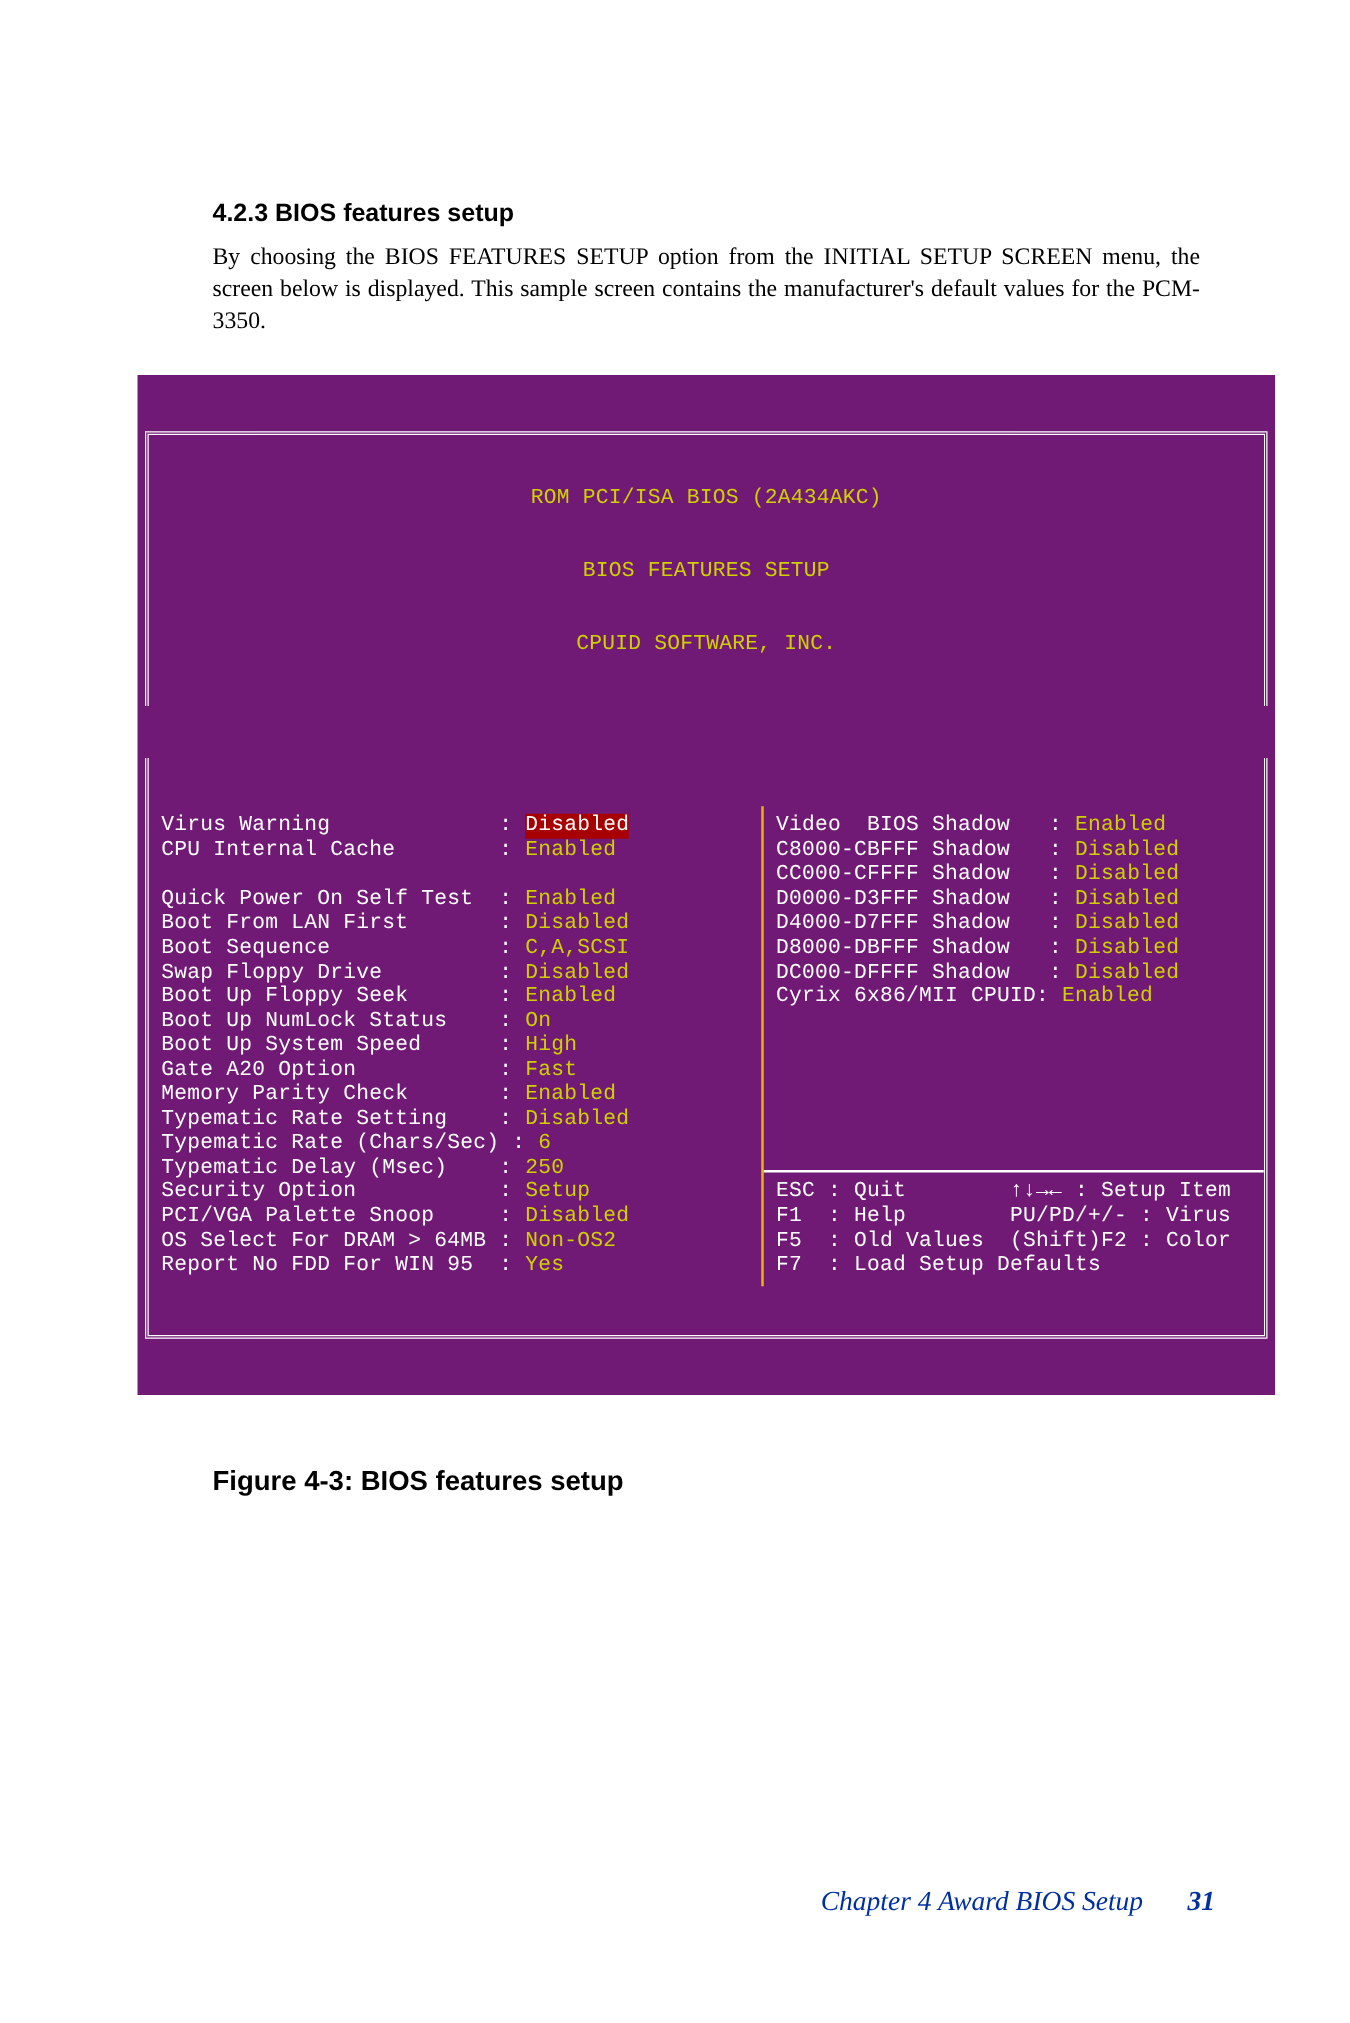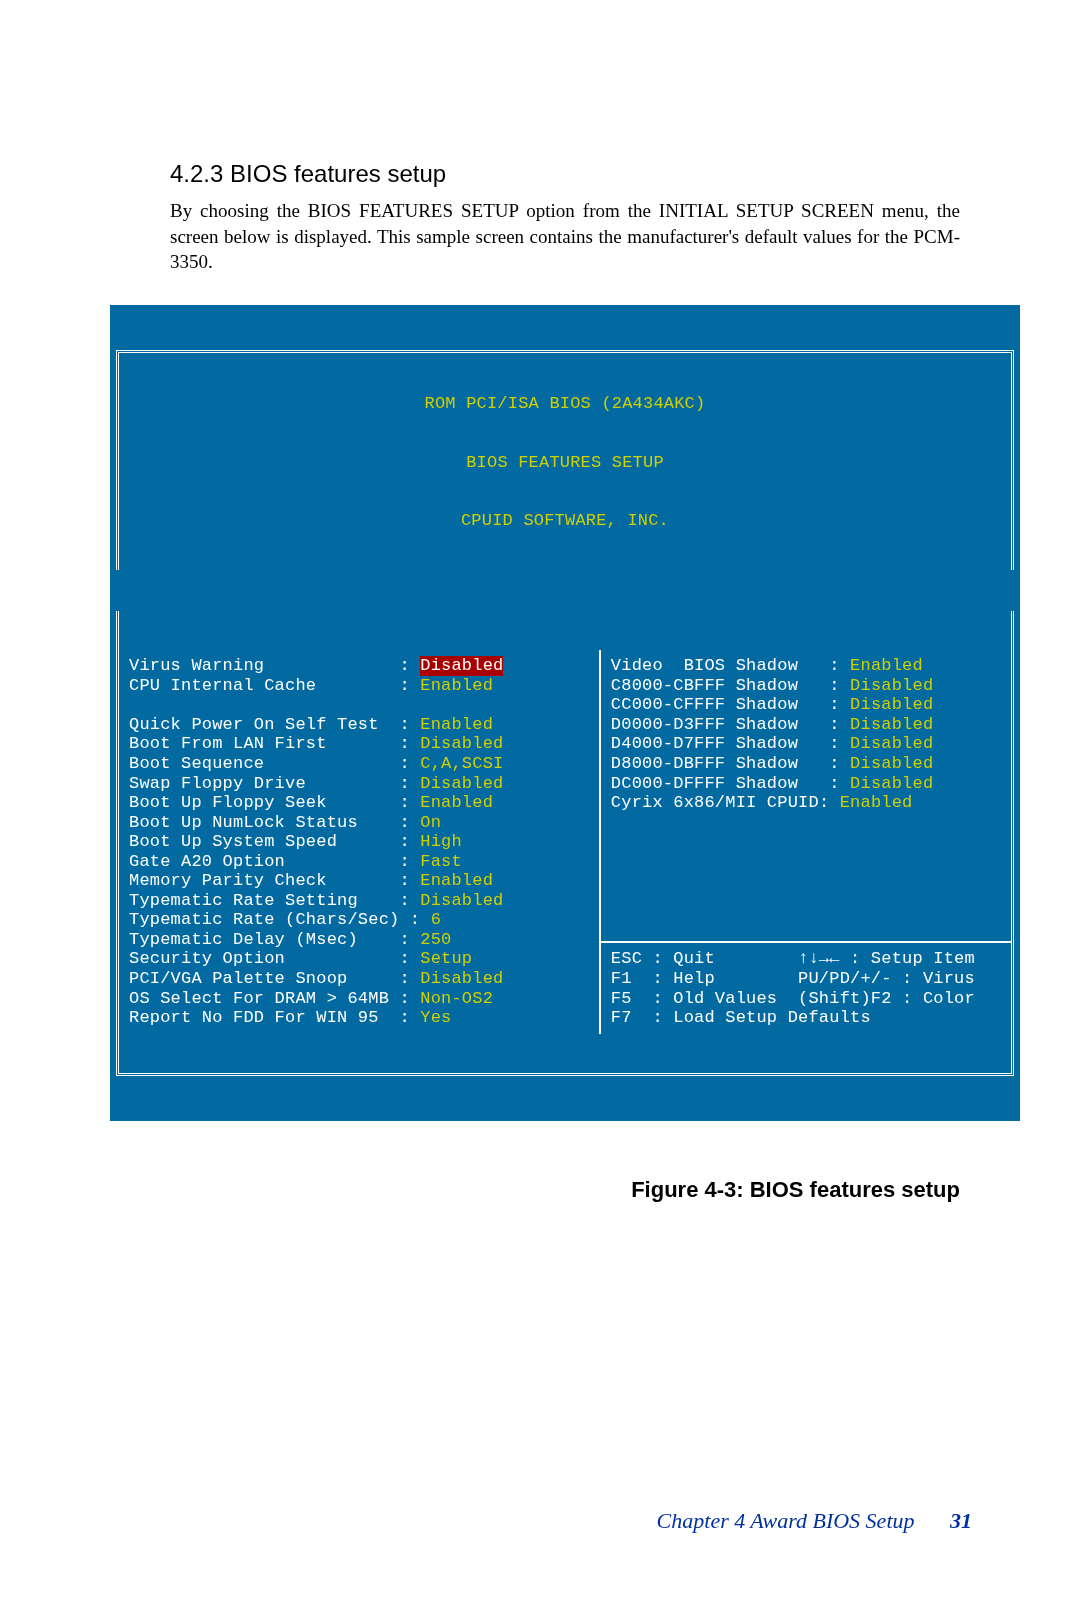--- a/index.html
+++ b/index.html
@@ -10,35 +10,35 @@
     width: 1080px;
     height: 1618px;
     position: relative;
     color: #000;
   }
   .page {
     padding: 160px 120px 0 170px;
   }
   h2.section {
     font-family: Arial, Helvetica, sans-serif;
-    font-weight: normal;
-    font-size: 24px;
+    font-weight: bold;
+    font-size: 20px;
     margin: 0 0 10px 0;
   }
   p.body {
     font-size: 19px;
     line-height: 1.35;
     margin: 0 0 28px 0;
     text-align: justify;
   }
   .bios-wrap {
     margin: 30px -60px 0 -60px;
   }
   .bios {
-    background: #0369a1;
+    background: #701a75;
     color: #fff;
     font-family: "Courier New", Courier, monospace;
     font-size: 17px;
     line-height: 1.15;
     padding: 6px;
     white-space: pre;
     letter-spacing: 0.2px;
   }
   .bios .hdr {
     color: #d0d000;
@@ -53,22 +53,22 @@
   .bios-top {
     border: 3px double #fff;
     border-bottom: none;
     padding-top: 2px;
   }
   .cols {
     display: flex;
   }
   .colL {
     flex: 0 0 52%;
-    padding: 6px 6px 6px 10px;
-    border-right: 2px solid #ffffff;
+    padding: 6px 16px 6px 10px;
+    border-right: 2px solid #eab308;
   }
   .colR {
     flex: 1;
     display: flex;
     flex-direction: column;
     justify-content: space-between;
   }
   .colR-top {
     flex: 1;
     padding: 6px 6px 6px 10px;
@@ -77,21 +77,21 @@
   .colR-bot {
     padding: 6px 6px 6px 10px;
   }
   .row { display: flex; }
   .lbl { flex: 0 0 auto; color: #fff; }
   .sep { color: #fff; }
   .val-y { color: #d0d000; }
   .hi { background: #a80000; color: #fff; }
   .fig-cap {
     display: block;
-    text-align: right;
+    text-align: left;
     font-family: Arial, Helvetica, sans-serif;
     font-weight: bold;
     font-size: 22px;
     margin-top: 56px;
   }
   .footer {
     position: absolute;
     bottom: 84px;
     left: 0;
     right: 108px;

